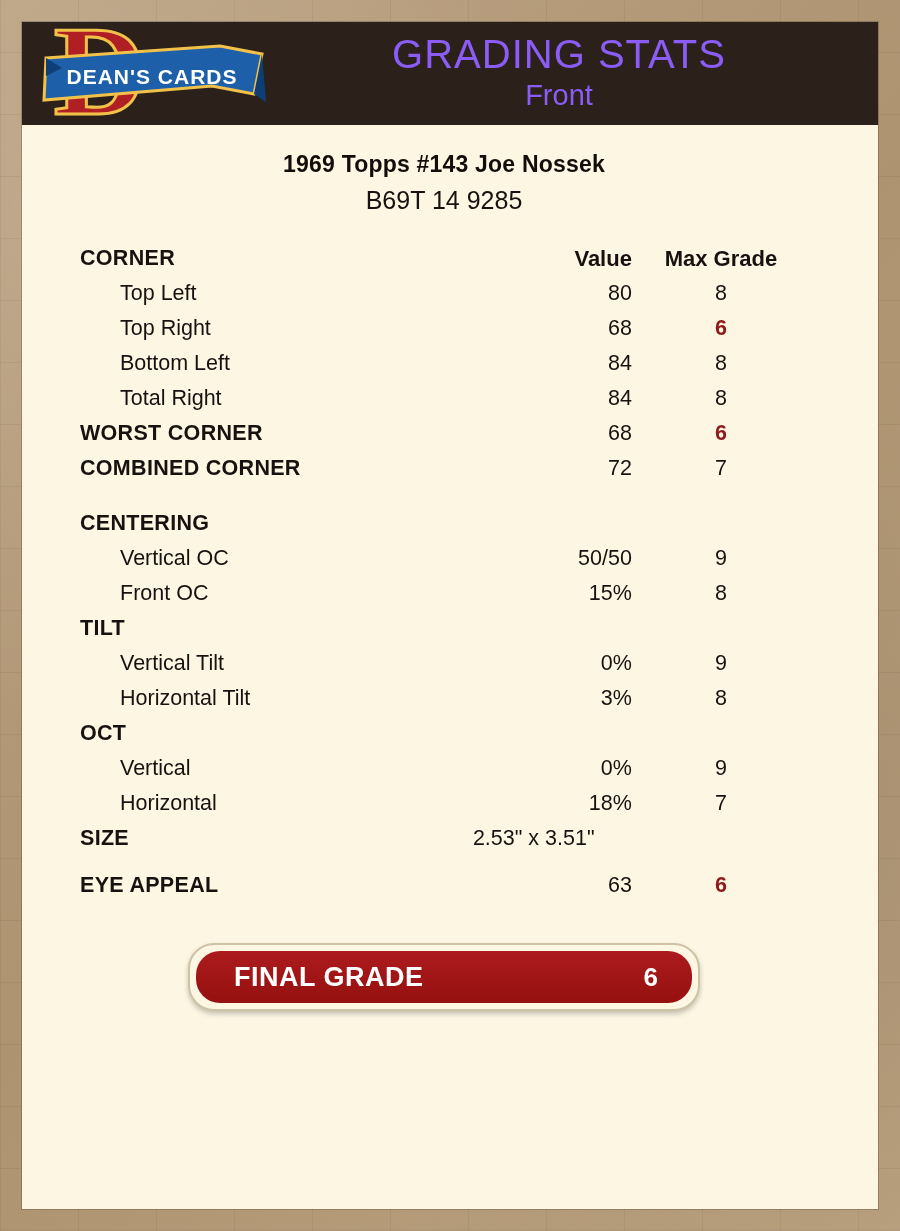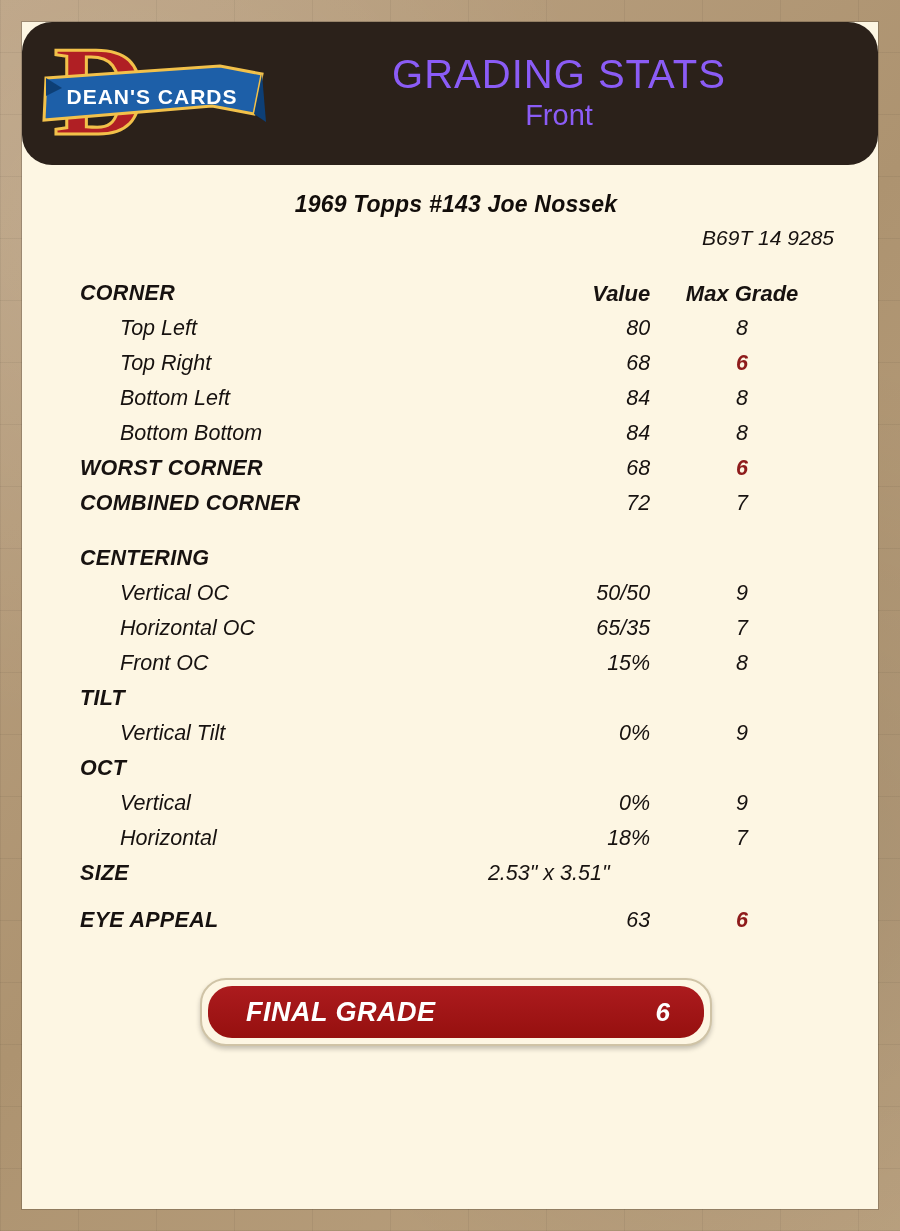--- a/index.html
+++ b/index.html
@@ -31,25 +31,24 @@
     top: 22px;
     width: 856px;
     height: 1187px;
     background: #fdf6e3;
     box-shadow: 0 0 0 1px rgba(0,0,0,0.18);
   }
 
   
   .header {
     position: relative;
-    height: 143px;
+    height: 103px;
     background: #2b211a;
     display: flex;
     align-items: center;
-    border-radius: 30px;
   }
   .logo {
     position: relative;
     width: 258px;
     height: 143px;
     flex: 0 0 258px;
   }
   .logo svg { position: absolute; left: 18px; top: 8px; }
 
   .header-titles {
@@ -63,32 +62,32 @@
     letter-spacing: 1px;
     line-height: 1.05;
   }
   .header-sub {
     font-size: 29px;
     line-height: 1.3;
     margin-top: 2px;
   }
 
   
-  .body-wrap { padding: 26px 44px 0 56px; font-style: italic; }
+  .body-wrap { padding: 26px 68px 0 56px; }
 
   .card-title {
     text-align: center;
     font-size: 23px;
     font-weight: bold;
     color: #120d0a;
     letter-spacing: .2px;
   }
   .card-serial {
-    text-align: right;
-    font-size: 21px;
+    text-align: center;
+    font-size: 25px;
     color: #171210;
     margin-top: 8px;
   }
 
   table.stats {
     width: 100%;
     margin-top: 26px;
     border-collapse: collapse;
     color: #171210;
   }
@@ -194,21 +193,21 @@
           <td class="c-label">Top Right</td>
           <td class="c-value">68</td>
           <td class="c-grade grade-bad">6</td>
         </tr>
         <tr>
           <td class="c-label">Bottom Left</td>
           <td class="c-value">84</td>
           <td class="c-grade">8</td>
         </tr>
         <tr>
-          <td class="c-label">Bottom Bottom</td>
+          <td class="c-label">Total Right</td>
           <td class="c-value">84</td>
           <td class="c-grade">8</td>
         </tr>
 
         <tr class="section">
           <td class="c-label">WORST CORNER</td>
           <td class="c-value">68</td>
           <td class="c-grade grade-bad">6</td>
         </tr>
         <tr class="section">
@@ -225,39 +224,39 @@
           <td class="c-label">CENTERING</td>
           <td class="c-value"></td>
           <td class="c-grade"></td>
         </tr>
         <tr>
           <td class="c-label">Vertical OC</td>
           <td class="c-value">50/50</td>
           <td class="c-grade">9</td>
         </tr>
         <tr>
-          <td class="c-label">Horizontal OC</td>
-          <td class="c-value">65/35</td>
-          <td class="c-grade">7</td>
-        </tr>
-        <tr>
           <td class="c-label">Front OC</td>
           <td class="c-value">15%</td>
           <td class="c-grade">8</td>
         </tr>
 
         <tr class="section">
           <td class="c-label">TILT</td>
           <td class="c-value"></td>
           <td class="c-grade"></td>
         </tr>
         <tr>
           <td class="c-label">Vertical Tilt</td>
           <td class="c-value">0%</td>
           <td class="c-grade">9</td>
+        </tr>
+        <tr>
+          <td class="c-label">Horizontal Tilt</td>
+          <td class="c-value">3%</td>
+          <td class="c-grade">8</td>
         </tr>
 
         <tr class="section">
           <td class="c-label">OCT</td>
           <td class="c-value"></td>
           <td class="c-grade"></td>
         </tr>
         <tr>
           <td class="c-label">Vertical</td>
           <td class="c-value">0%</td>

